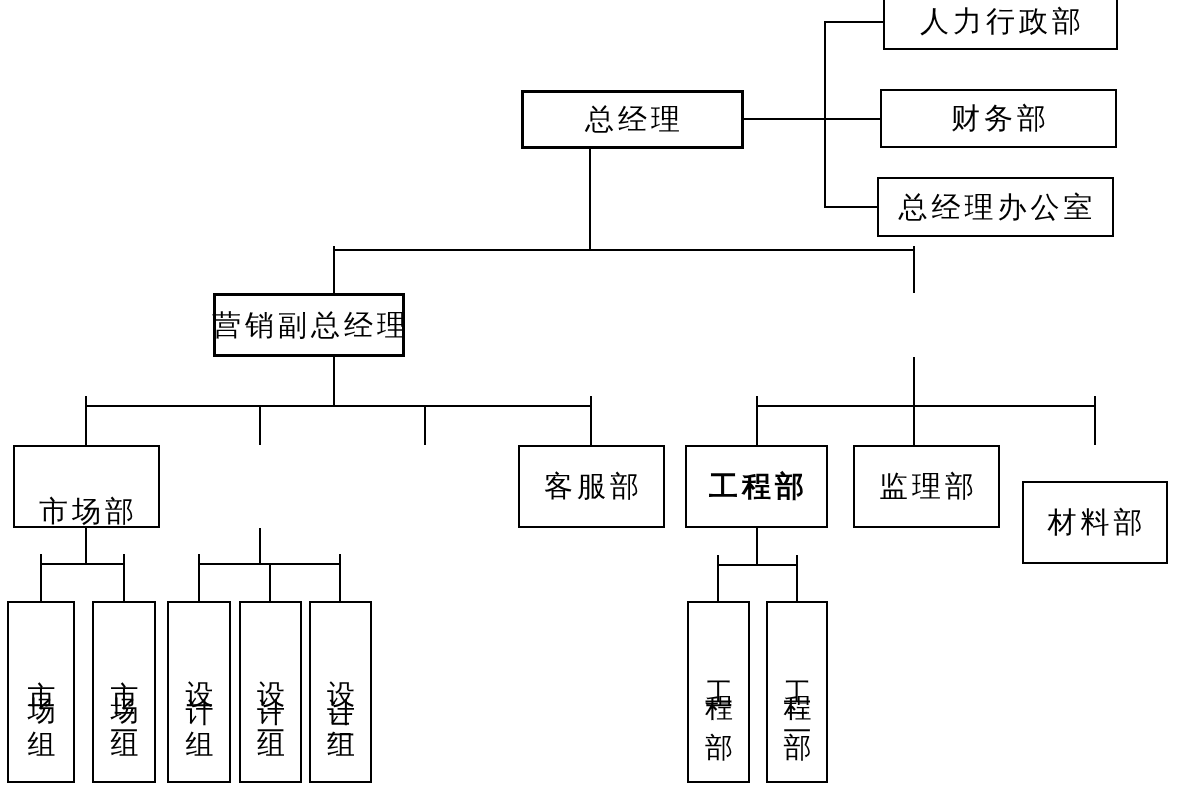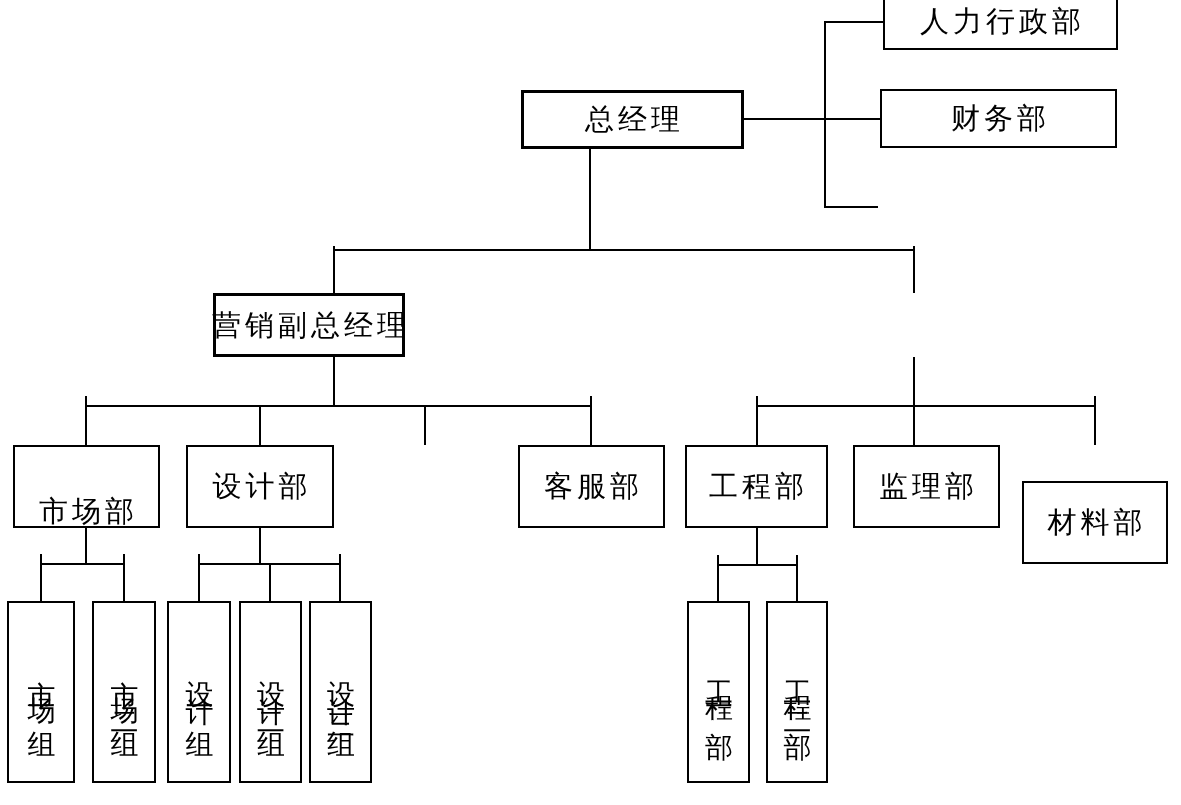--- a/index.html
+++ b/index.html
@@ -81,36 +81,36 @@
   <div class="node thick" style="left:473px; top:90px; width:223px; height:59px;margin-left:48px;">
     <span class="lbl">总经理</span>
   </div>
 
   <div class="node" style="left:883px; top:-7px; width:235px; height:57px;">
     <span class="lbl">人力行政部</span>
   </div>
   <div class="node" style="left:880px; top:89px; width:237px; height:59px;">
     <span class="lbl">财务部</span>
   </div>
+  <div class="node" style="left:877px; top:177px; width:237px; height:60px;">
+    <span class="lbl">总经理办公室</span>
+  </div>
 
   <div class="node thick" style="left:213px; top:293px; width:192px; height:64px;">
     <span class="lbl">营销副总经理</span>
   </div>
 
   <div class="node" style="left:13px; top:445px; width:147px; height:83px;align-items:flex-end;">
     <span class="lbl">市场部</span>
   </div>
-  <div class="node" style="left:186px; top:445px; width:148px; height:83px;">
-    <span class="lbl">设计部</span>
-  </div>
   <div class="node" style="left:518px; top:445px; width:147px; height:83px;text-align:right;">
     <span class="lbl">客服部</span>
   </div>
 
-  <div class="node" style="left:685px; top:445px; width:143px; height:83px;">
+  <div class="node" style="left:685px; top:445px; width:143px; height:83px;font-weight:bold;">
     <span class="lbl">工程部</span>
   </div>
   <div class="node" style="left:853px; top:445px; width:147px; height:83px;">
     <span class="lbl">监理部</span>
   </div>
   <div class="node" style="left:1022px; top:445px; width:146px; height:83px;margin-top:36px;">
     <span class="lbl">材料部</span>
   </div>
 
   <div class="node vert" style="left:7px; top:601px; width:68px; height:182px;">

